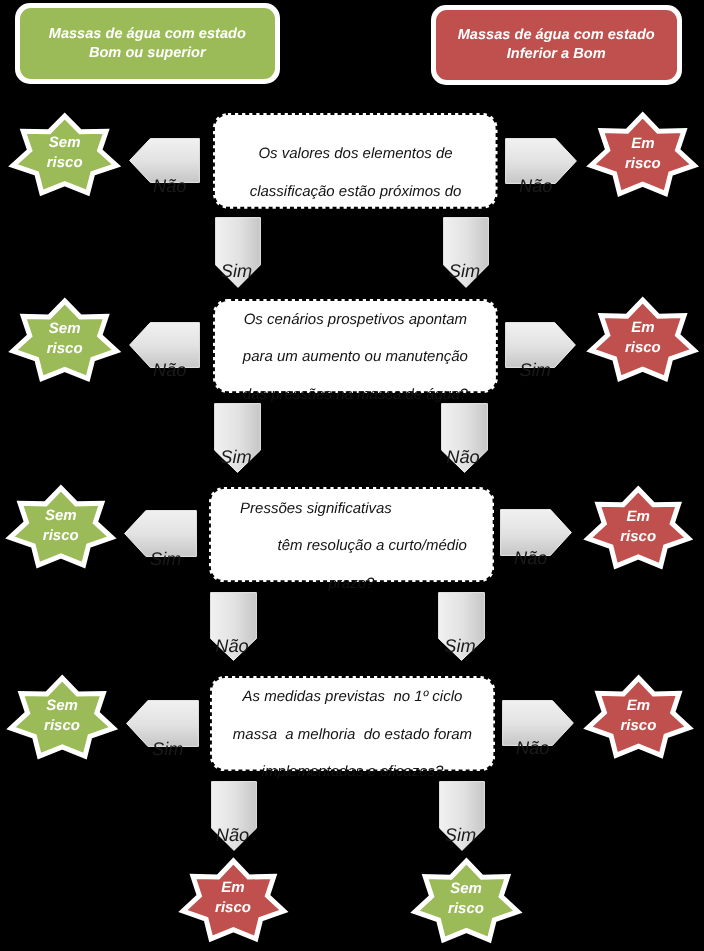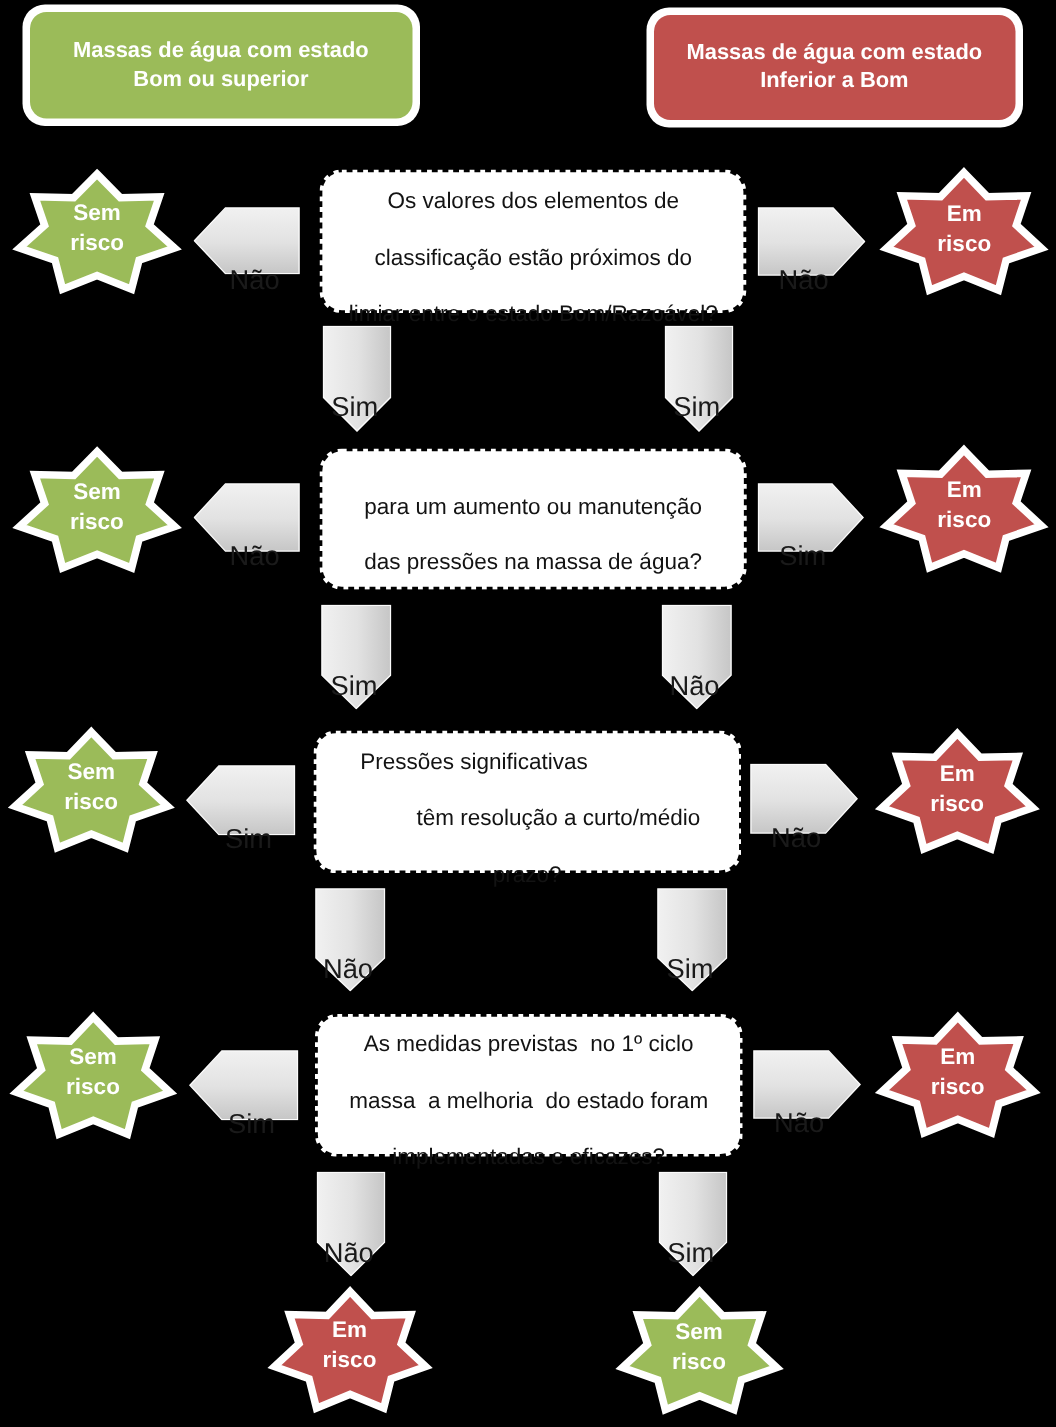--- a/index.html
+++ b/index.html
@@ -1,20 +1,20 @@
 <!DOCTYPE html>
 <html><head>
 <meta charset="utf-8">
 <title>Esquema de avaliacao de risco das massas de agua</title>
 <style>
 
 html,body{margin:0;padding:0;background:#000;}
 body{width:704px;height:951px;overflow:hidden;font-family:"Liberation Sans",sans-serif;
      -webkit-font-smoothing:antialiased;text-rendering:geometricPrecision;}
-#stage{position:relative;width:704px;height:951px;background:#000;}
+#stage{position:relative;width:704px;height:951px;background:#000;font-style:italic;}
 
 
 .banner{position:absolute;border-radius:15px;background:#fff;}
 .banner .fill{position:absolute;left:5px;top:5px;right:5px;bottom:5px;border-radius:11px;
    display:flex;align-items:center;justify-content:center;}
 .banner .btext{color:#fff;font-weight:bold;font-size:14.6px;text-align:center;}
 .banner .bl{line-height:19px;white-space:pre;}
 
 
 .qbox{position:absolute;}
@@ -69,28 +69,28 @@
         </div>
   </div>
 </div>
 <div class="qbox" style="left:213.3px;top:113.4px;width:284.5px;height:95.7px;">
   <svg class="qedge" width="284.5" height="95.7">
     <rect x="1.9" y="1.9" width="280.7" height="91.9" rx="13" ry="13" fill="#fff" stroke="#fff" stroke-width="3.8" stroke-dasharray="3.2 3.9" stroke-linecap="butt"></rect>
   </svg>
   <div class="qtext">
         <div class="ql">Os valores dos elementos de</div>
         <div class="ql">classificação estão próximos do</div>
-        <div class="ql">limiar entre o estado Bom/Razoável?</div>
       </div>
 </div>
 <div class="qbox" style="left:213.0px;top:298.7px;width:284.8px;height:94.1px;">
   <svg class="qedge" width="284.8" height="94.1">
     <rect x="1.9" y="1.9" width="281.0" height="90.3" rx="13" ry="13" fill="#fff" stroke="#fff" stroke-width="3.8" stroke-dasharray="3.2 3.9" stroke-linecap="butt"></rect>
   </svg>
   <div class="qtext">
+        <div class="ql">Os cenários prospetivos apontam</div>
         <div class="ql">para um aumento ou manutenção</div>
         <div class="ql">das pressões na massa de água?</div>
       </div>
 </div>
 <div class="qbox" style="left:208.6px;top:487.0px;width:285.6px;height:95.2px;">
   <svg class="qedge" width="285.6" height="95.2">
     <rect x="1.9" y="1.9" width="281.8" height="91.4" rx="13" ry="13" fill="#fff" stroke="#fff" stroke-width="3.8" stroke-dasharray="3.2 3.9" stroke-linecap="butt"></rect>
   </svg>
   <div class="qtext">
         <div class="ql">Pressões significativas                 </div>

